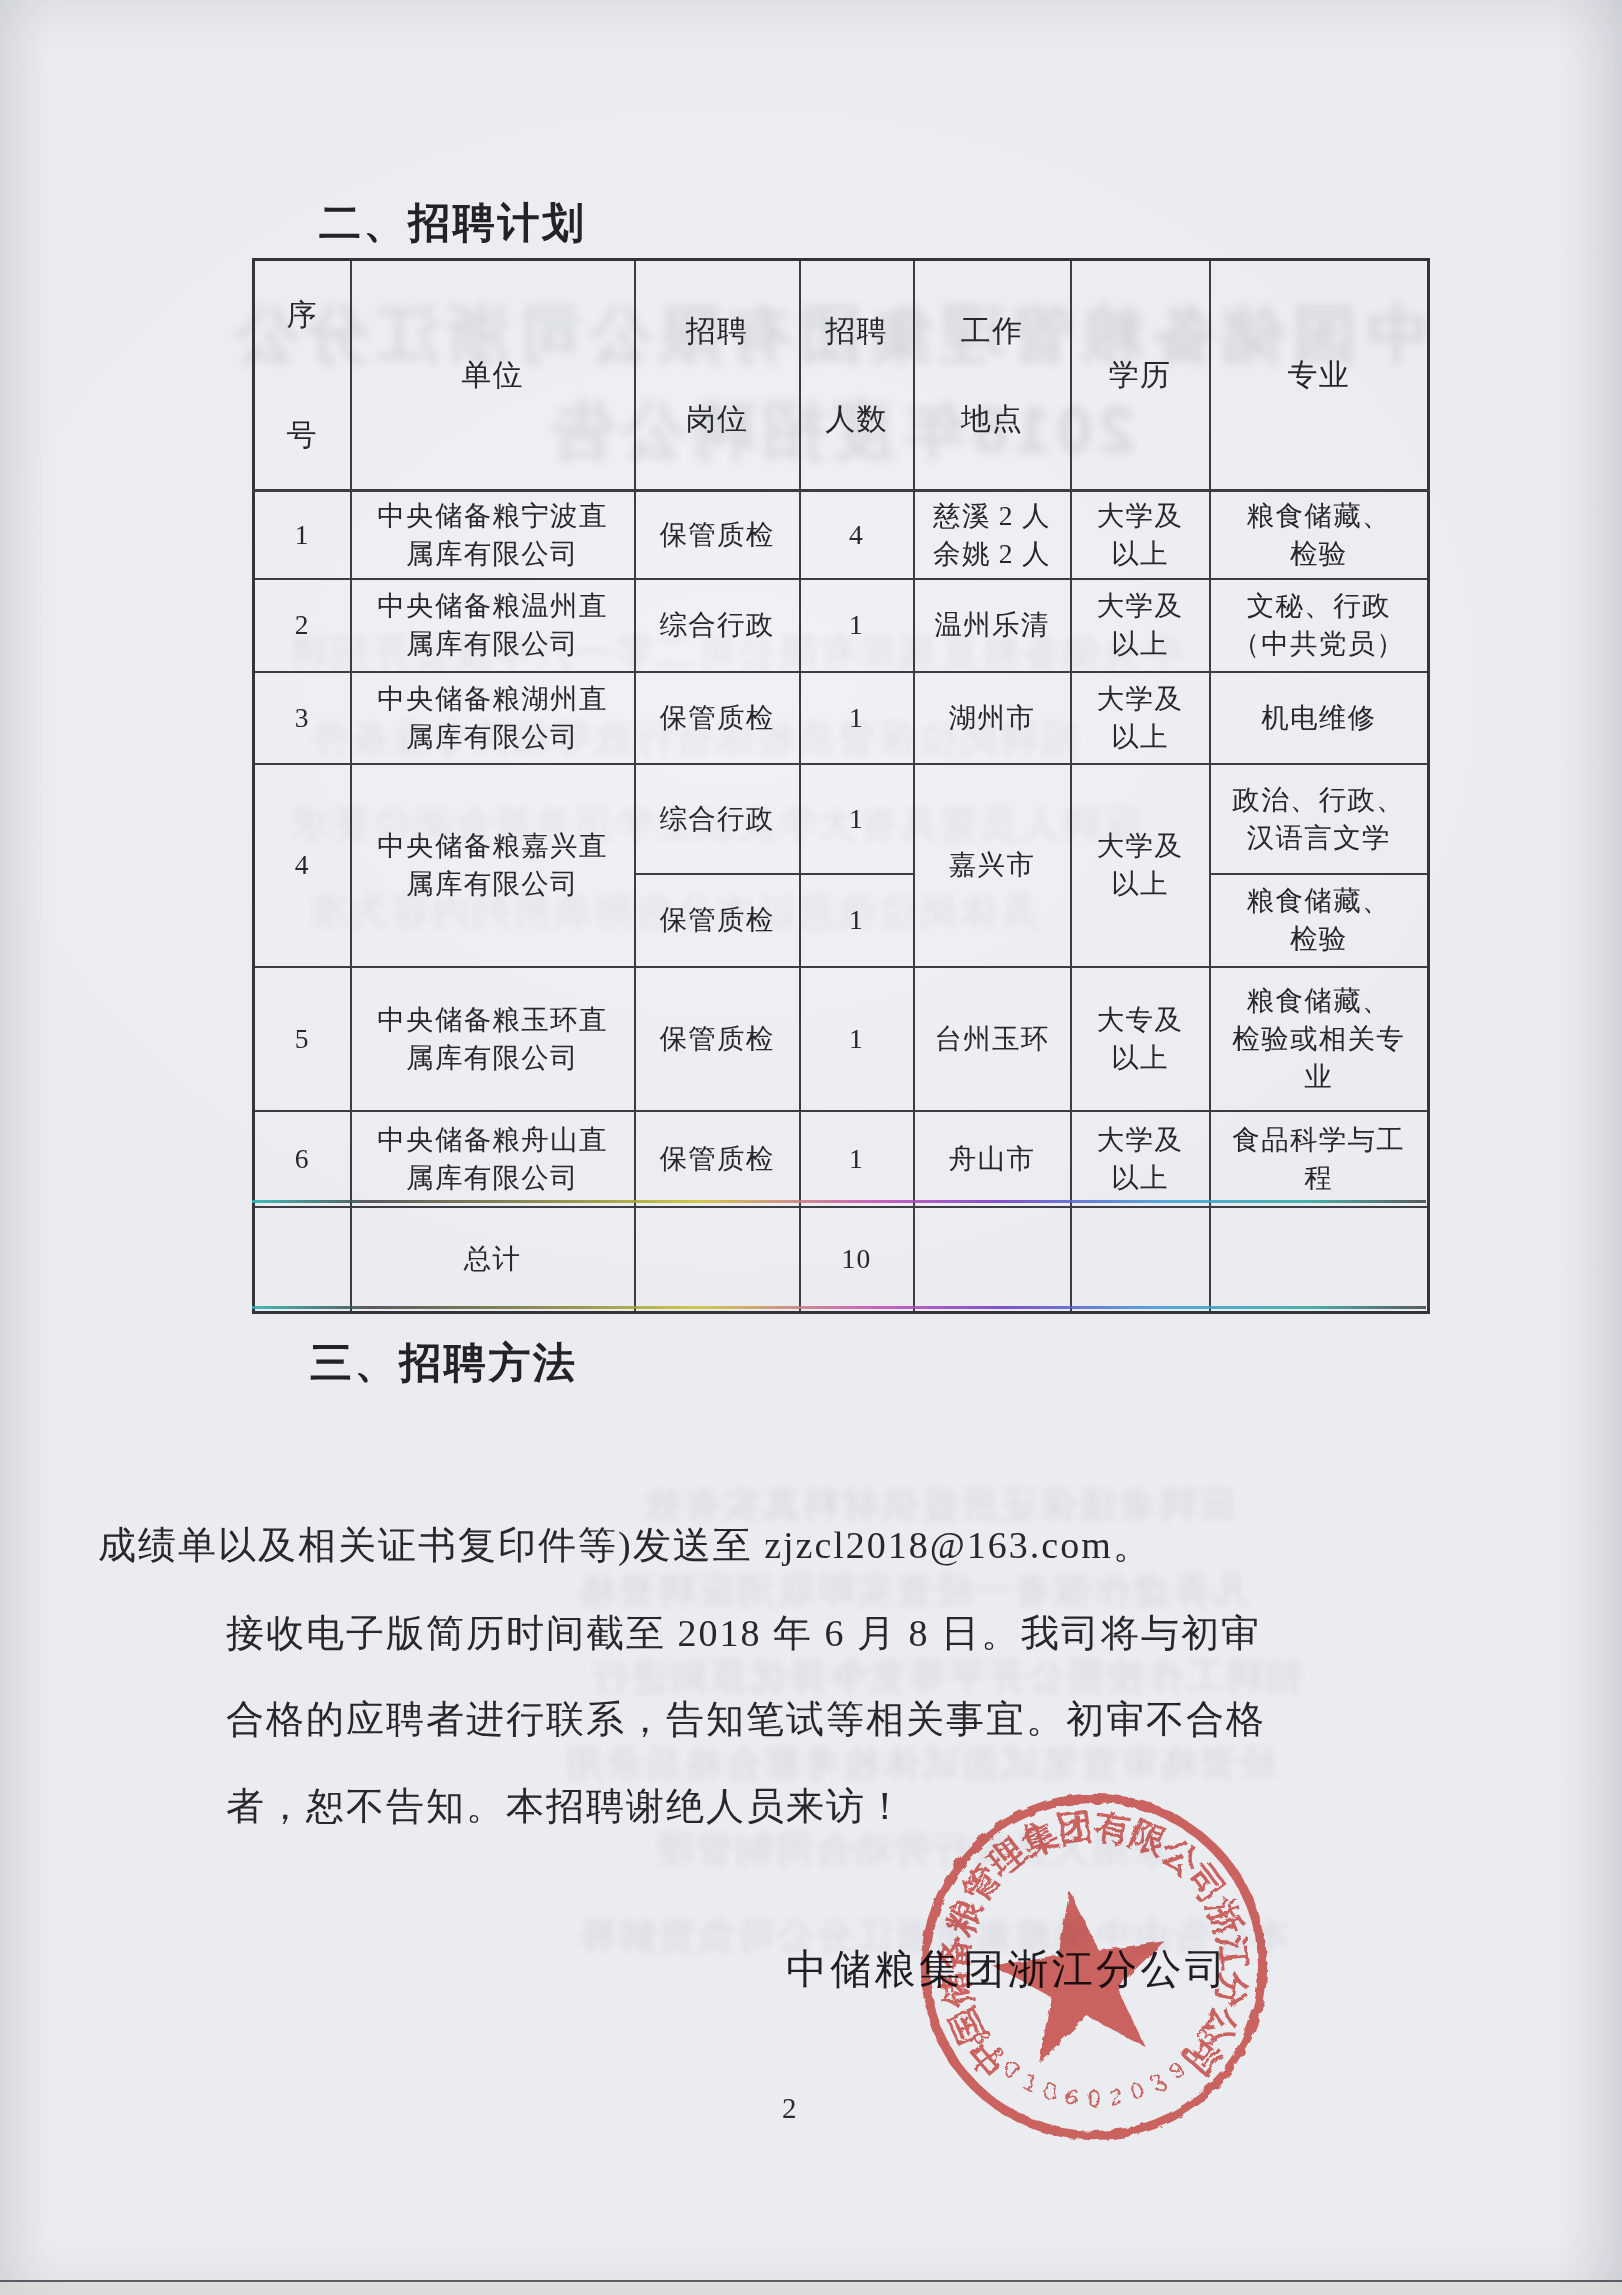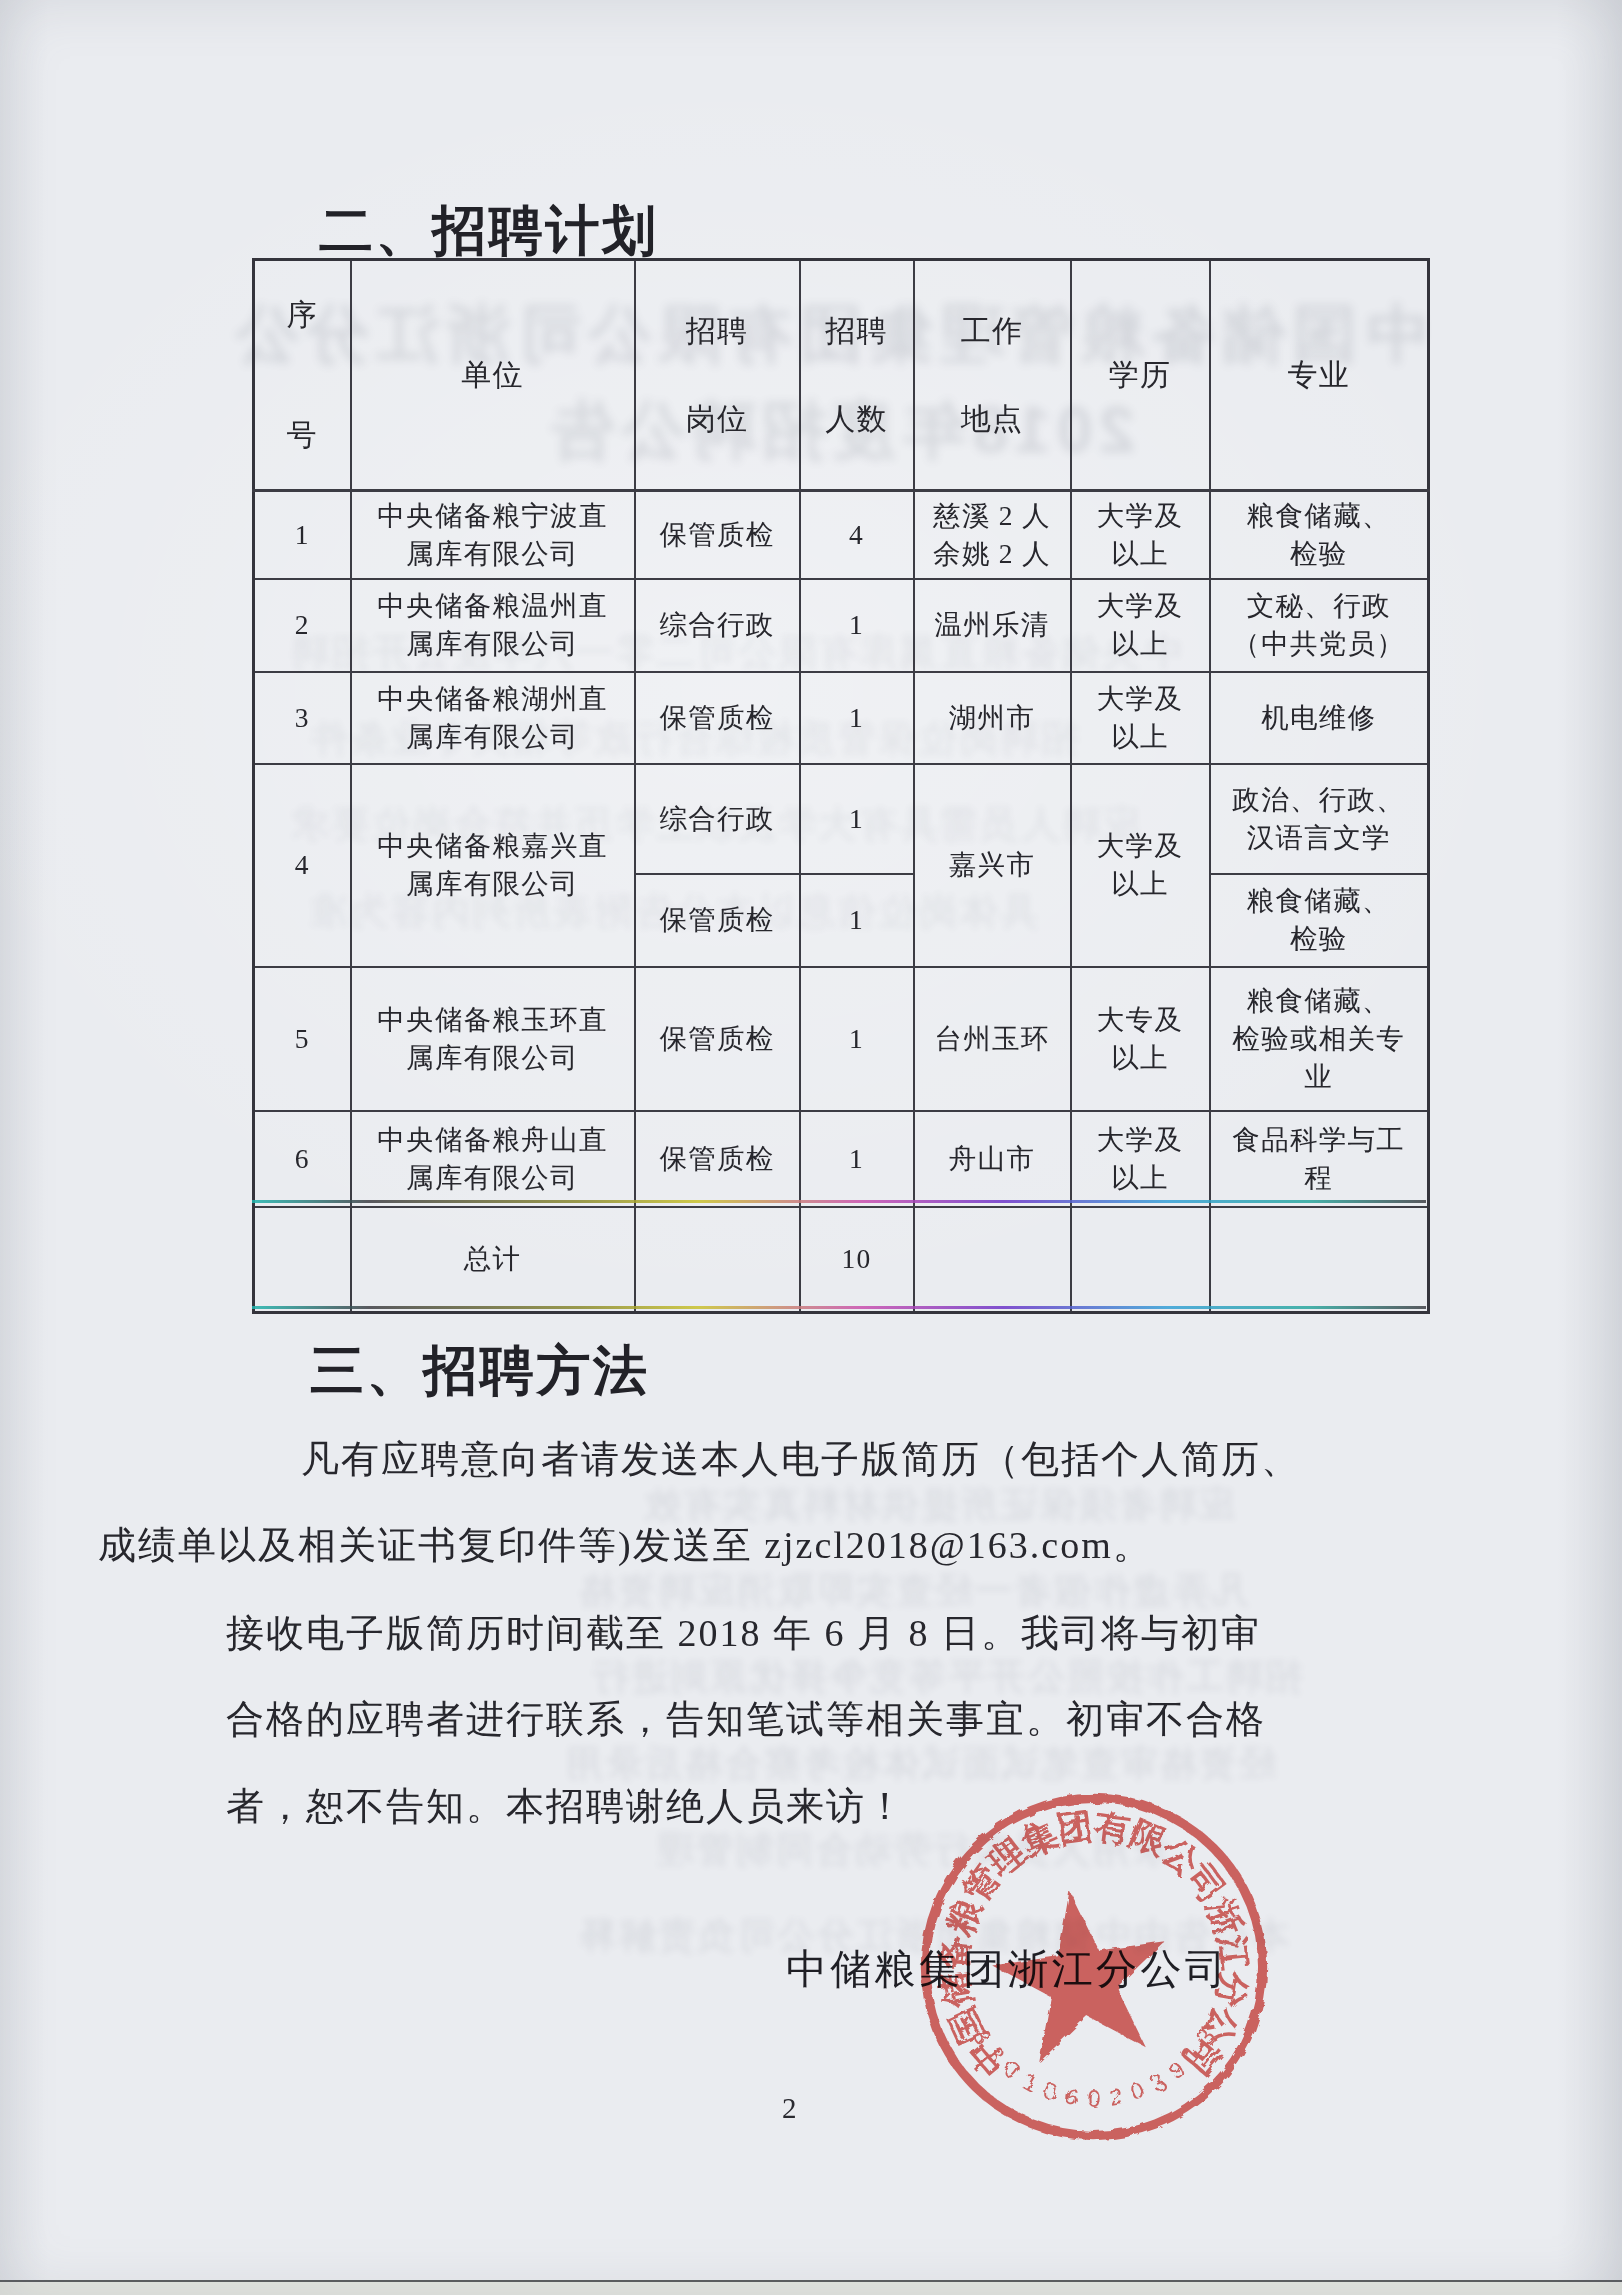--- a/index.html
+++ b/index.html
@@ -13,21 +13,21 @@
     background:
       radial-gradient(ellipse 1178px 916px at 45% 30%, rgba(255,255,255,.28), rgba(255,255,255,0) 70%),
       linear-gradient(90deg, rgba(140,146,158,.10) 0, rgba(140,146,158,0) 3%, rgba(140,146,158,0) 96%, rgba(140,146,158,.16) 100%),
       #eaecf0;
   }
   .abs{position:absolute;}
   .hei{font-family:"Liberation Sans","DejaVu Sans",sans-serif;font-weight:700;}
   .nowrap{white-space:nowrap;}
 
   
-  .sec-heading{font-size:54px;letter-spacing:2.6px;color:#222228;}
+  .sec-heading{font-size:42px;letter-spacing:2.6px;color:#222228;}
   .para{font-size:38px;letter-spacing:2px;color:#27272d;}
 
   
   .doc-table{border-collapse:collapse;table-layout:fixed;width:1174px;
     border:3.3px solid #34343c;}
   .doc-table td{border:2px solid #3c3c44;text-align:center;vertical-align:middle;
     font-size:27.5px;color:#27272d;padding:0;letter-spacing:1.3px;}
   .doc-table tr.hdr td{border-bottom-width:3.3px;font-size:30px;}
   .ln{line-height:38px;}
   .hcell{display:flex;flex-direction:column;justify-content:center;gap:47px;}
@@ -257,21 +257,20 @@
       </tr>
       </tbody>
     </table>
   </div>
 
   <div class="abs rainbow" style="top:1200px;"></div>
   <div class="abs rainbow" style="top:1306px;"></div>
 
   <div class="abs hei sec-heading nowrap" style="left:310px;top:1335px;">三、招聘方法</div>
 
-  <div class="abs para nowrap" style="left:301px;top:1434px;">凡有应聘意向者请发送本人电子版简历（包括个人简历、</div>
   <div class="abs para nowrap" style="left:98px;top:1520px;text-align:right;">成绩单以及相关证书复印件等)发送至 zjzcl2018@163.com。</div>
   <div class="abs para nowrap" style="left:226px;top:1608px;">接收电子版简历时间截至 2018 年 6 月 8 日。我司将与初审</div>
   <div class="abs para nowrap" style="left:226px;top:1694px;">合格的应聘者进行联系，告知笔试等相关事宜。初审不合格</div>
   <div class="abs para nowrap" style="left:226px;top:1781px;">者，恕不告知。本招聘谢绝人员来访！</div>
 
   <div class="abs sig nowrap" style="left:786px;top:1942px;font-family:Liberation Serif, serif;">中储粮集团浙江分公司</div>
   <div class="abs pageno" style="left:782px;top:2092px;">2</div>
 
   <svg class="abs seal" viewBox="0 0 560 560">
     <defs>

